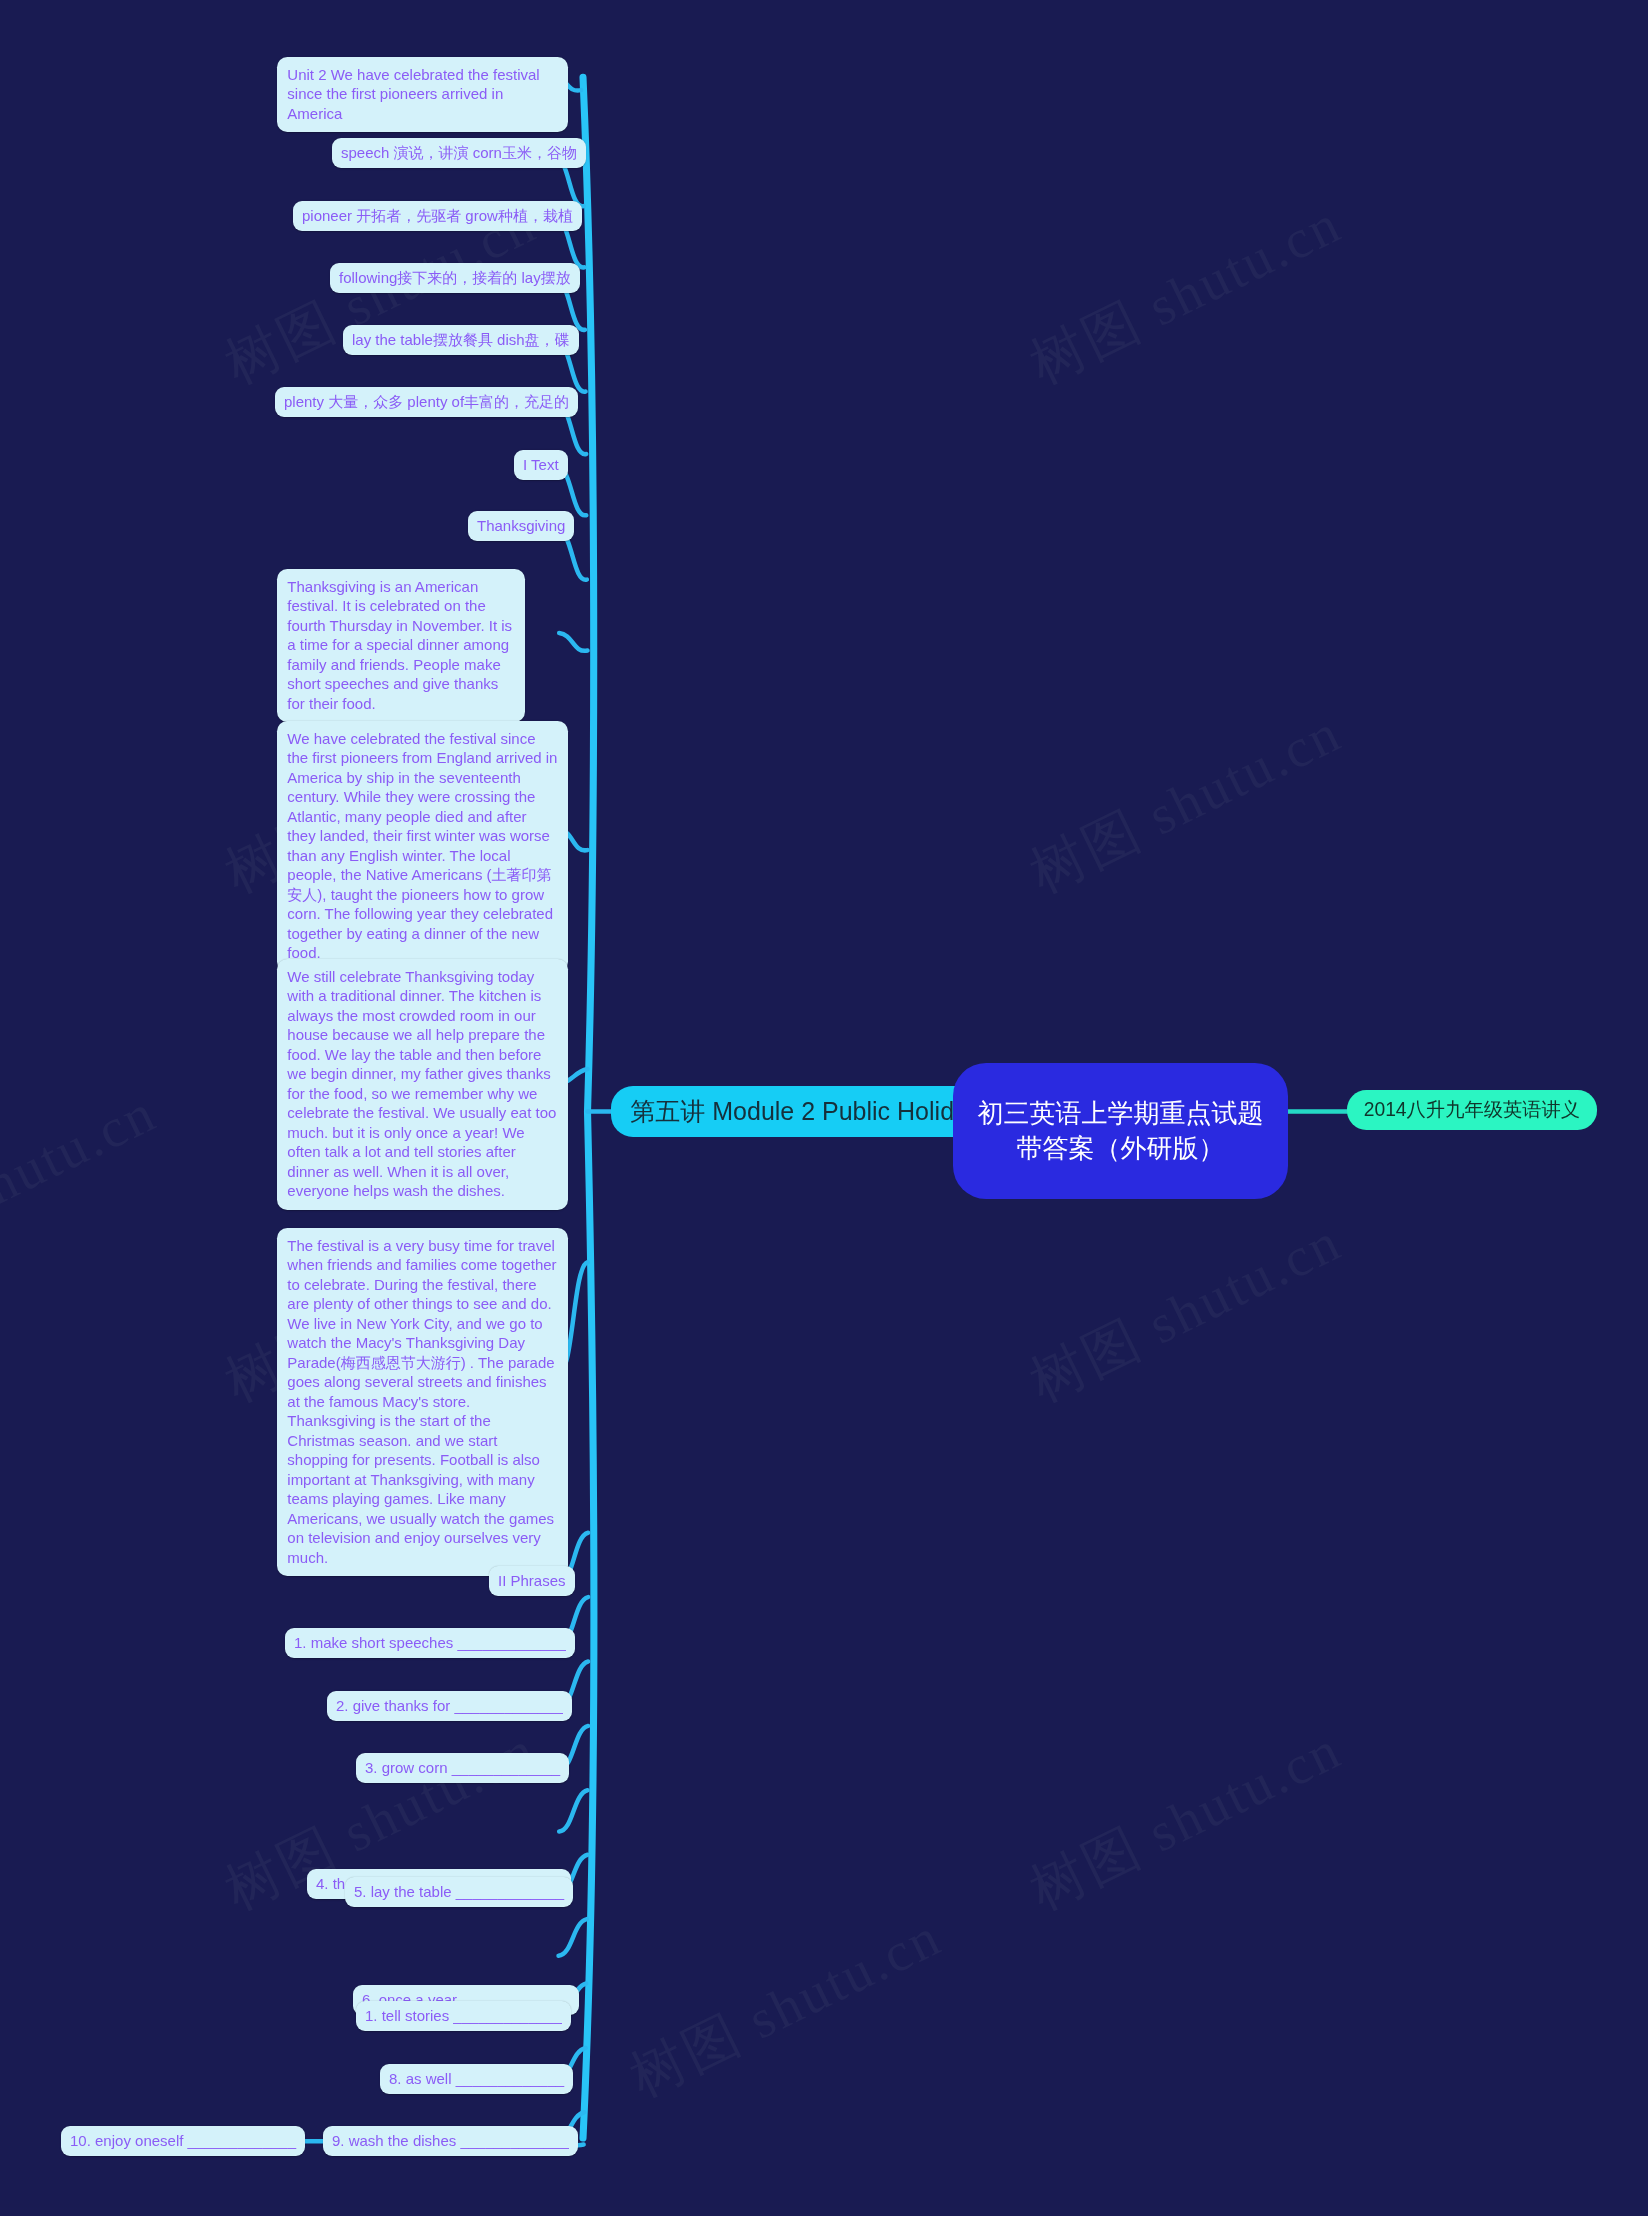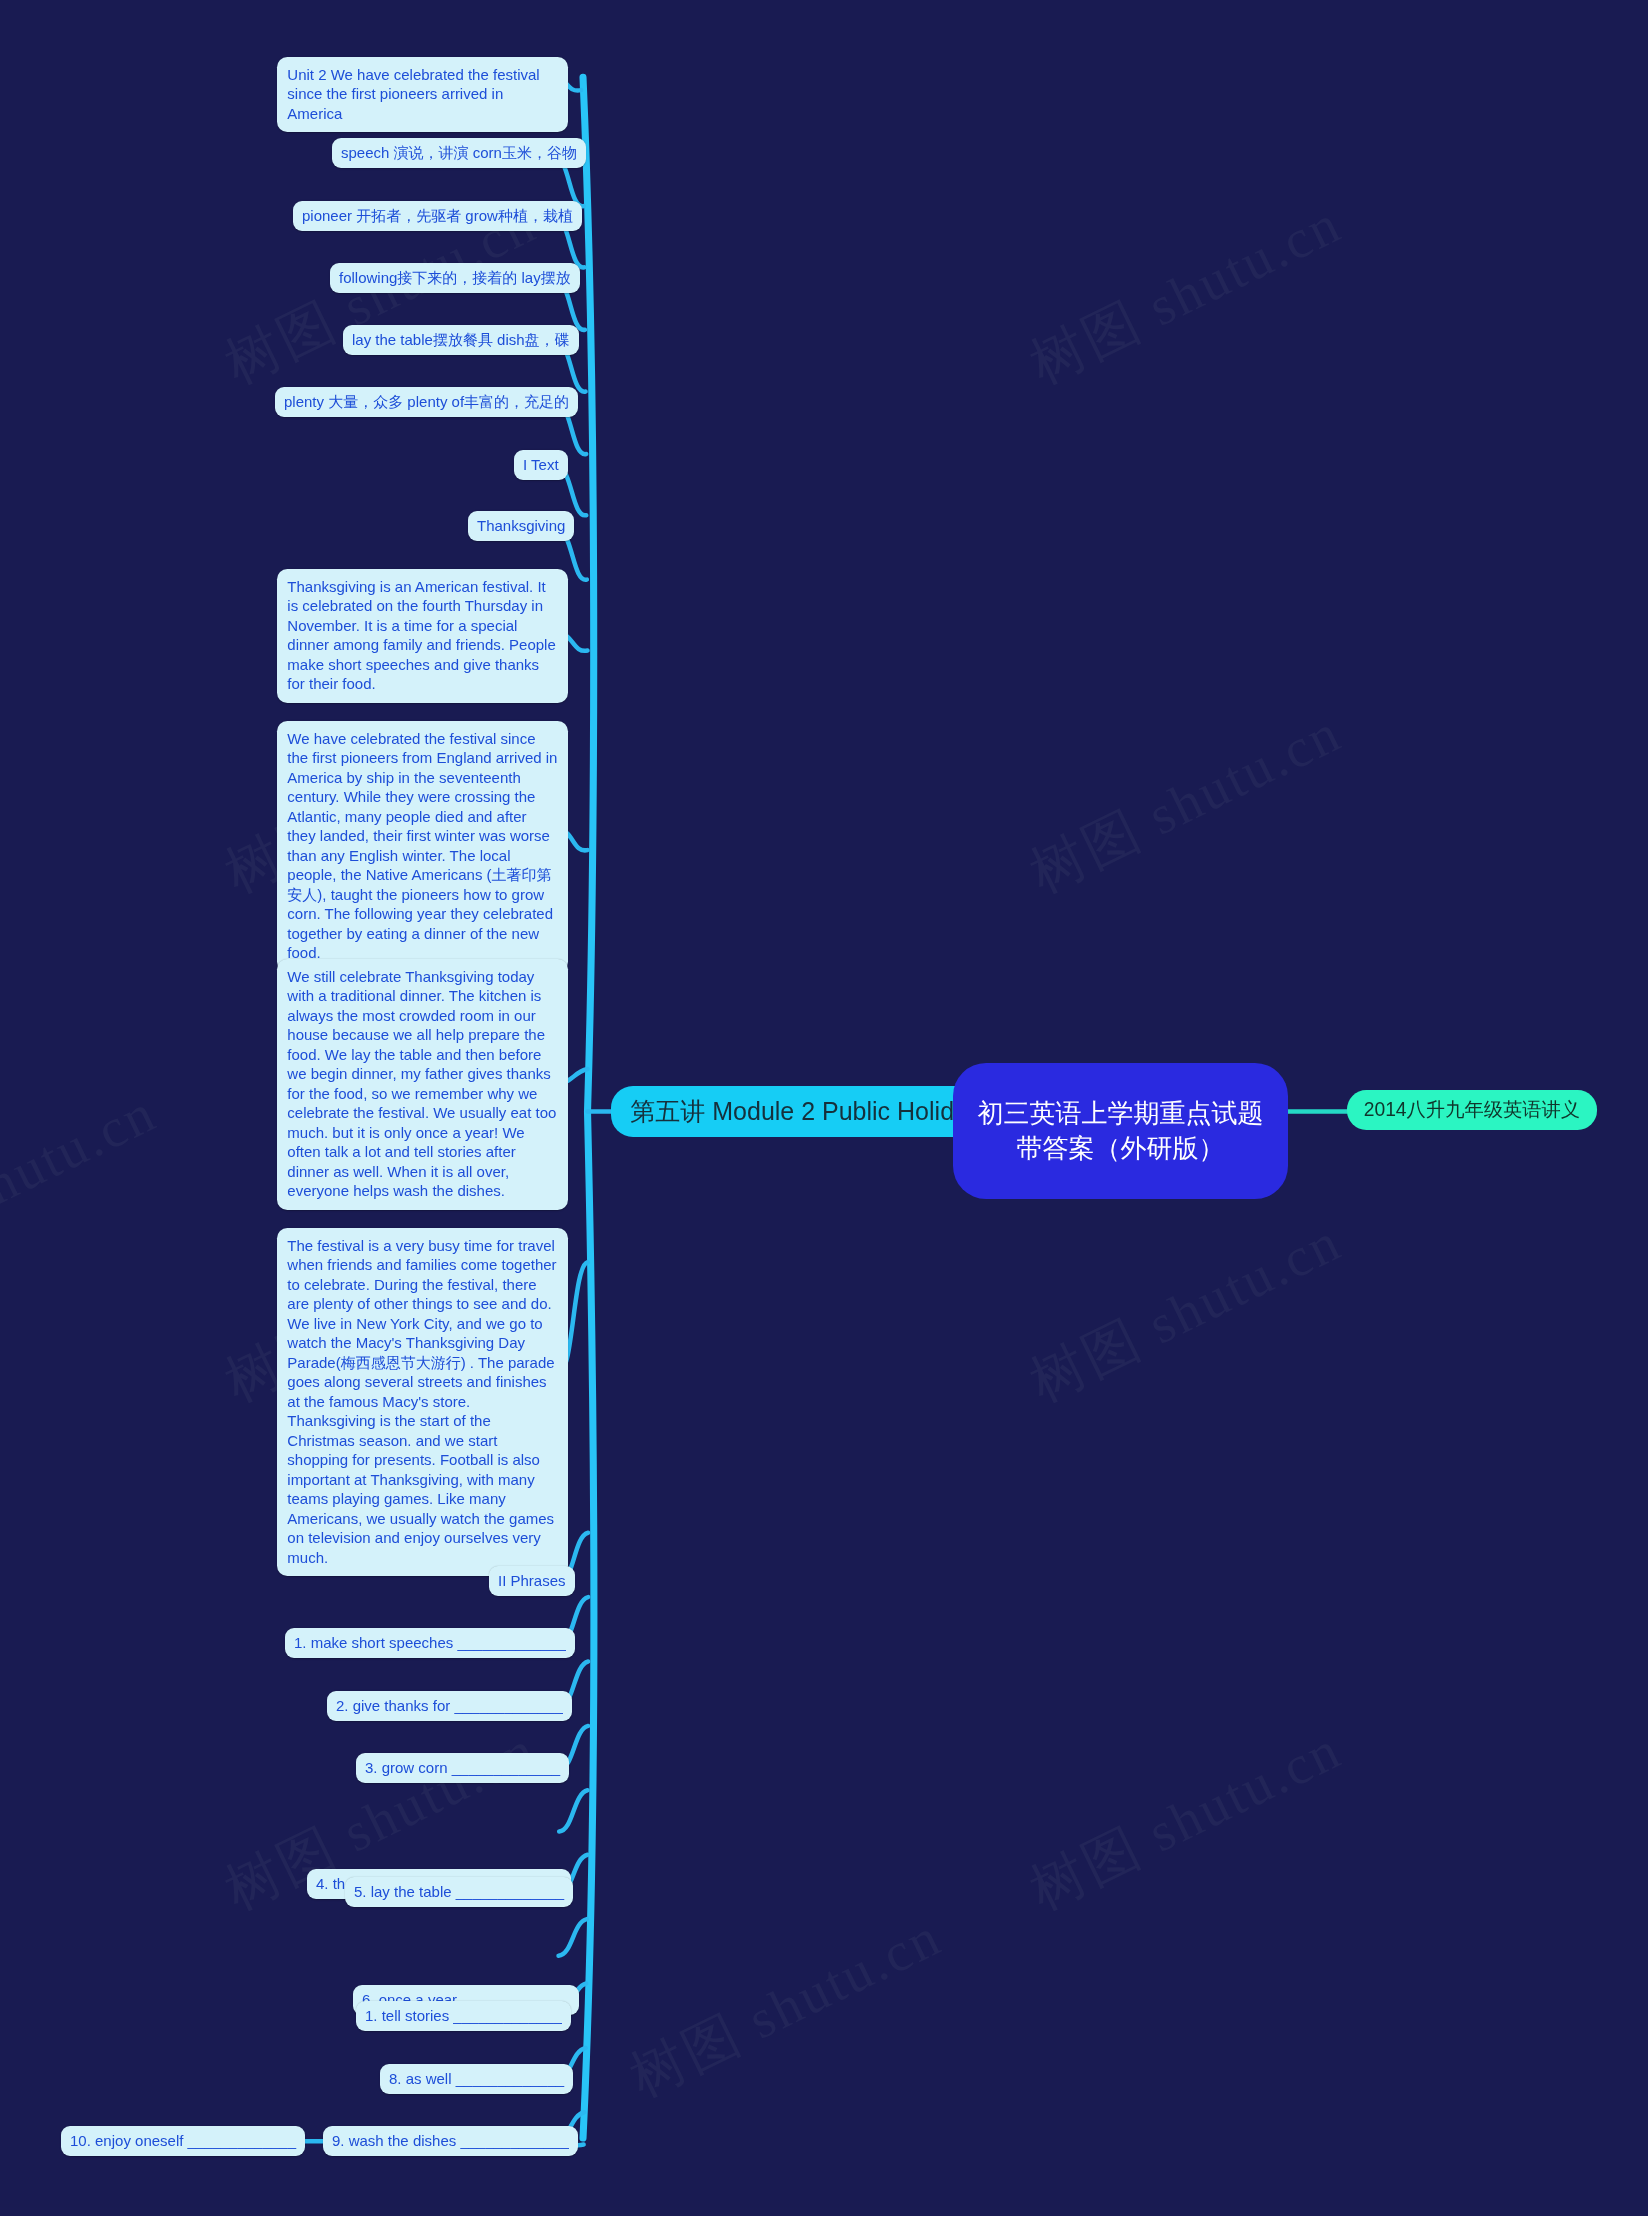--- a/index.html
+++ b/index.html
@@ -29,21 +29,21 @@
   }
 
   
   #links{position:absolute;left:0;top:0;width:1649px;height:2216px;}
 
   
   .node{
     position:absolute;
     box-sizing:border-box;
     background:#D4F2FA;
-    color:#1d4ed8;
+    color:#8b5cf6;
     border-radius:9px;
     padding:5.8px 9px 6.4px 9px;
     line-height:1.22;
     font-size:15px;
     box-shadow:0 0.6px 1.3px rgba(0,0,0,.25);
     white-space:pre-wrap;
   }
   .node.para{
     border-radius:10.3px;
     padding:7.7px 10.3px 9px 10.3px;
@@ -146,21 +146,21 @@
   <div class="node small" style="left:330px;top:263px;">following接下来的，接着的 lay摆放</div>
 
   <div class="node small" style="left:343px;top:325px;">lay the table摆放餐具 dish盘，碟</div>
 
   <div class="node small" style="left:275px;top:387px;">plenty 大量，众多 plenty of丰富的，充足的</div>
 
   <div class="node small" style="left:514px;top:450px;">I Text</div>
 
   <div class="node small" style="left:468px;top:511px;">Thanksgiving</div>
 
-  <div class="node para" style="left:277px;top:569px;width:291px;">Thanksgiving is an American festival. It is celebrated on the fourth Thursday in November. It is a time for a special dinner among family and friends. People make short speeches and give thanks for their food.</div>
+  <div class="node para" style="left:277px;top:569px;width:248px;">Thanksgiving is an American festival. It is celebrated on the fourth Thursday in November. It is a time for a special dinner among family and friends. People make short speeches and give thanks for their food.</div>
 
   <div class="node para" style="left:277px;top:721px;width:291px;">We have celebrated the festival since the first pioneers from England arrived in America by ship in the seventeenth century. While they were crossing the Atlantic, many people died and after they landed, their first winter was worse than any English winter. The local people, the Native Americans (土著印第安人), taught the pioneers how to grow corn. The following year they celebrated together by eating a dinner of the new food.</div>
 
   <div class="node para" style="left:277px;top:959px;width:291px;">We still celebrate Thanksgiving today with a traditional dinner. The kitchen is always the most crowded room in our house because we all help prepare the food. We lay the table and then before we begin dinner, my father gives thanks for the food, so we remember why we celebrate the festival. We usually eat too much. but it is only once a year! We often talk a lot and tell stories after dinner as well. When it is all over, everyone helps wash the dishes.</div>
 
   <div class="node para" style="left:277px;top:1228px;width:291px;">The festival is a very busy time for travel when friends and families come together to celebrate. During the festival, there are plenty of other things to see and do. We live in New York City, and we go to watch the Macy's Thanksgiving Day Parade(梅西感恩节大游行) . The parade goes along several streets and finishes at the famous Macy's store. Thanksgiving is the start of the Christmas season. and we start shopping for presents. Football is also important at Thanksgiving, with many teams playing games. Like many Americans, we usually watch the games on television and enjoy ourselves very much.</div>
 
   <div class="node small" style="left:489px;top:1566px;">II Phrases</div>
 
   <div class="node small" style="left:285px;top:1628px;">1. make short speeches _____________</div>

